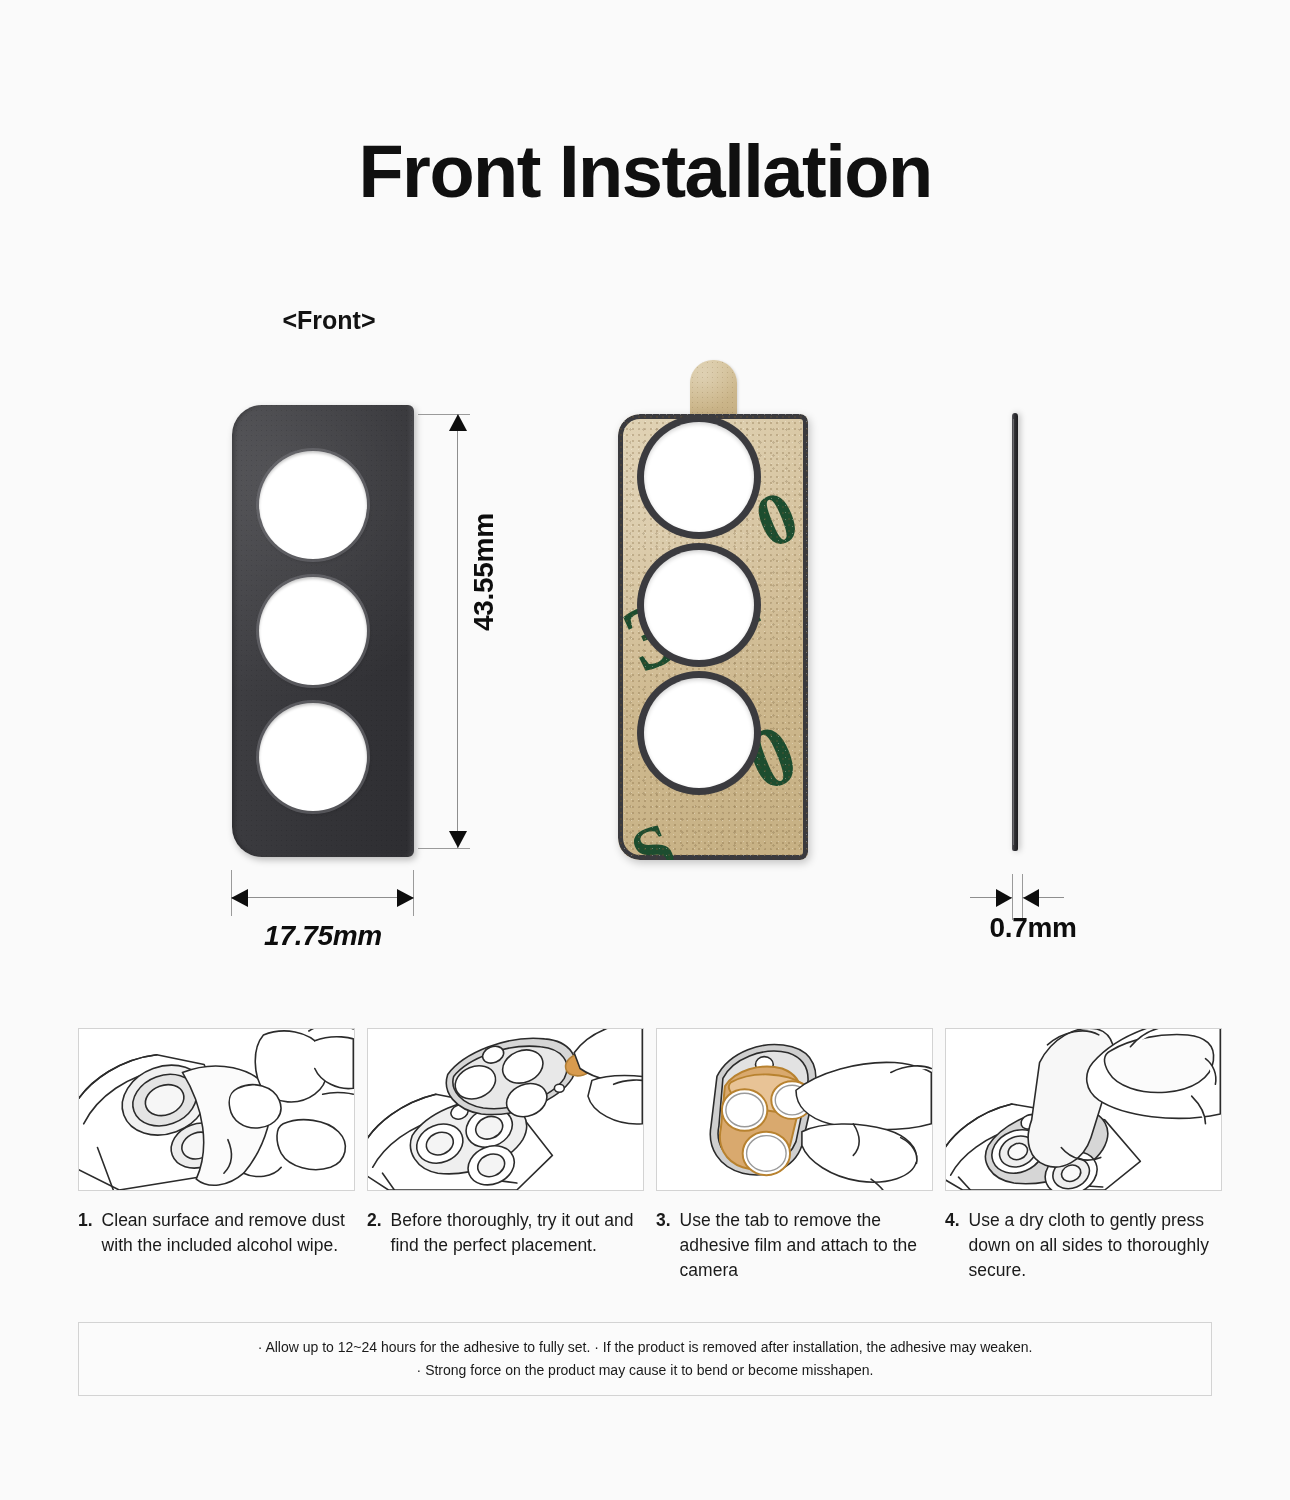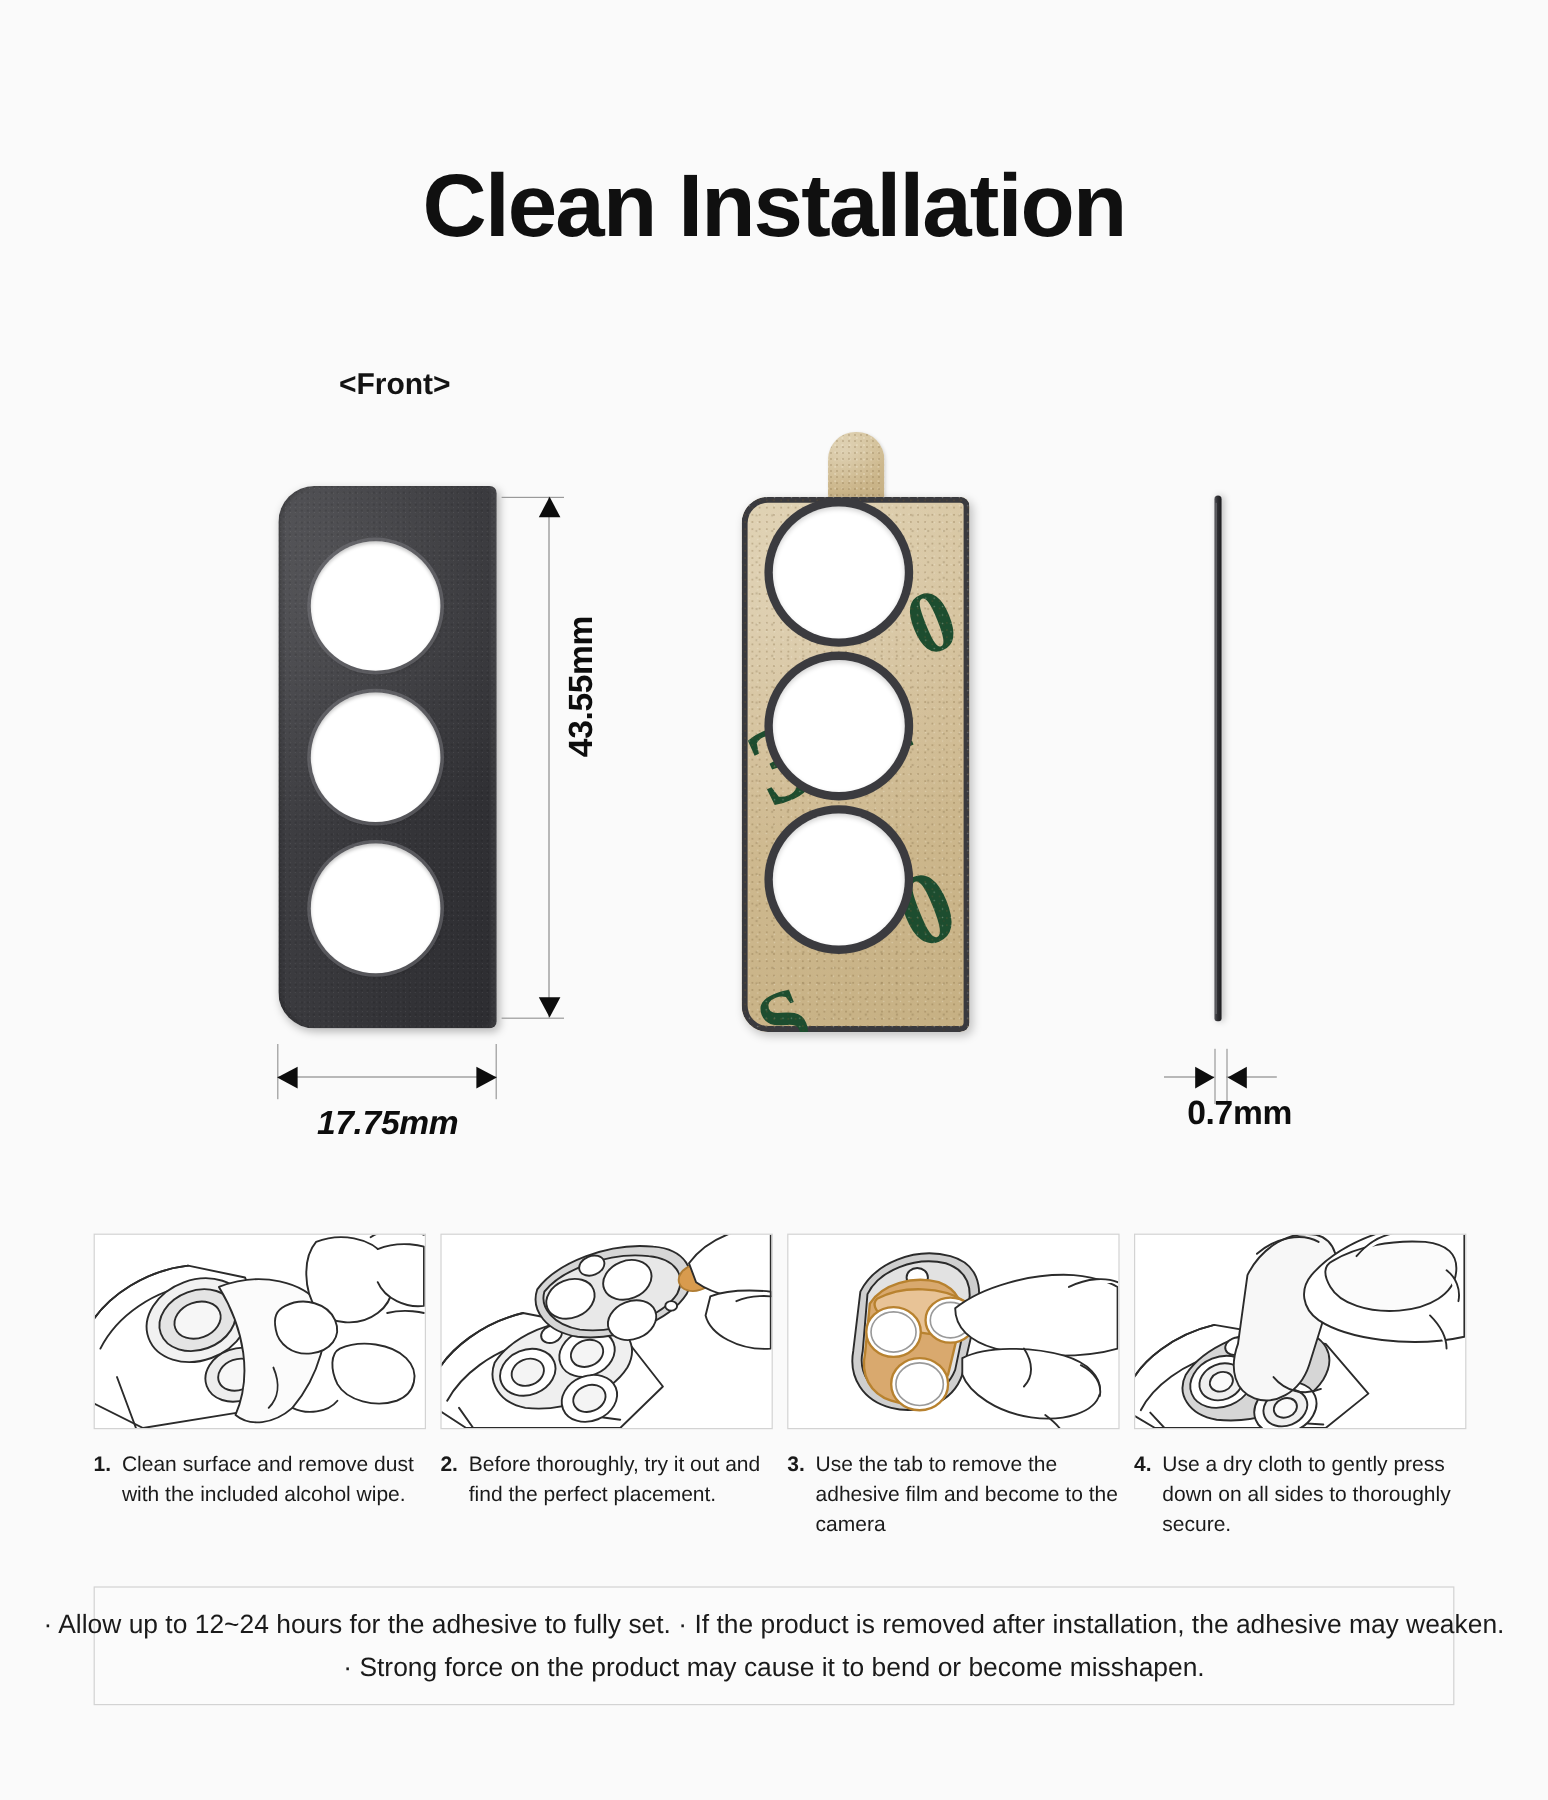--- a/index.html
+++ b/index.html
@@ -398,32 +398,32 @@
     border: 1px solid #d3d3d3;
     background: #fbfbfb;
     display: flex;
     flex-direction: column;
     align-items: center;
     justify-content: center;
     padding: 13px 16px;
     text-align: center;
   }
   .note-line {
-    font-size: 22px;
+    font-size: 14px;
     line-height: 1.62;
     color: #1a1a1a;
     white-space: nowrap;
   }
 </style>
 </head>
 <body>
 
 <div class="page">
 
-  <div class="title">Clean Installation</div>
+  <div class="title">Front Installation</div>
 
   <div class="view-label" id="label-front">&lt;Front&gt;</div>
 
   <div class="front-wrap">
     <div class="front-body"></div>
     <div class="front-hole" id="front-hole-1"></div>
     <div class="front-hole" id="front-hole-2"></div>
     <div class="front-hole" id="front-hole-3"></div>
   </div>
 
@@ -580,21 +580,21 @@
             <path d="M146 104 C 166 94, 204 94, 232 102 C 252 108, 264 120, 262 134 C 258 150, 232 158, 204 154 C 176 150, 152 134, 146 118 Z"></path>
             <path d="M236 44 C 252 36, 268 36, 277 40"></path>
             <path d="M246 110 C 258 116, 264 126, 262 136"></path>
             <path d="M216 152 C 224 158, 228 163, 228 163"></path>
             <path d="M198 96 C 206 108, 206 120, 198 128"></path>
           </g>
         </svg>
       </div>
       <div class="step-caption">
         <span class="step-num">3.</span>
-        <span class="step-text">Use the tab to remove the adhesive film and become to the camera</span>
+        <span class="step-text">Use the tab to remove the adhesive film and attach to the camera</span>
       </div>
     </div>
 
     <div class="step">
       <div class="step-figure">
         <svg viewBox="0 0 277 163" xmlns="http://www.w3.org/2000/svg" fill="none" stroke="#2b2b2b" stroke-width="1.6" stroke-linecap="round" stroke-linejoin="round">
           <g>
             <path d="M-6 128 C 4 106, 32 84, 66 76 L 160 92 L 196 134 L 160 163 L 16 163 L -6 150 Z" fill="#fff"></path>
             <path d="M-6 128 C 4 106, 32 84, 66 76"></path>
             <path d="M4 148 C 14 128, 40 108, 72 100"></path>

